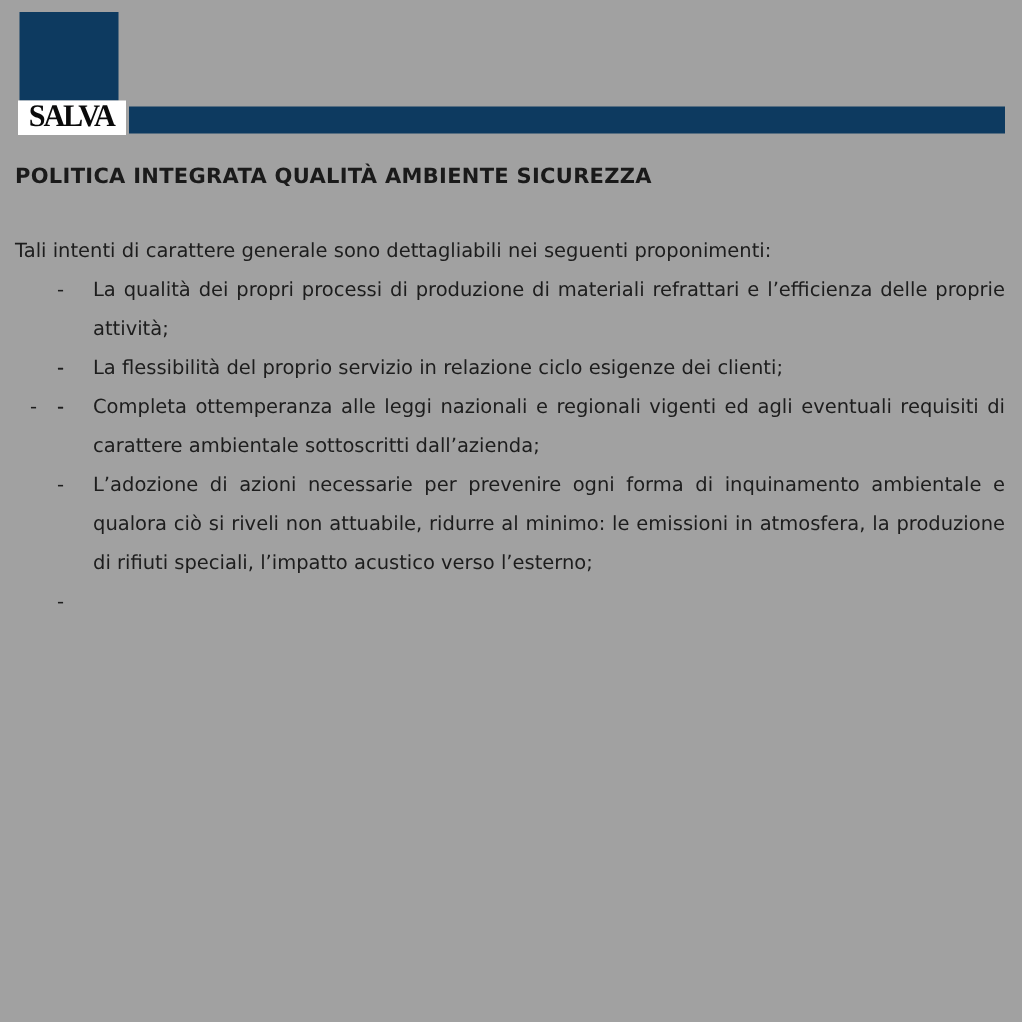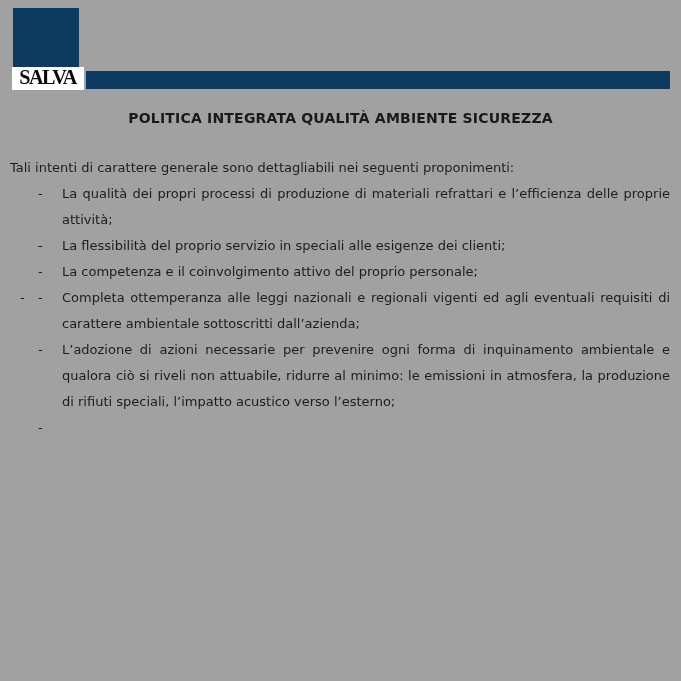--- a/index.html
+++ b/index.html
@@ -39,21 +39,21 @@
     color: #0a0a0a;
     transform: scaleX(0.96);
   }
   .brand-bar {
     position: absolute; left: 86px; top: 71px;
     width: 584px; height: 18px;
     background: #0d3a60;
   }
   .doc-title {
     margin: 10px 10px 0;
-    text-align: center;
+    text-align: left;
     font-weight: bold;
     font-size: 14px;
     letter-spacing: 0.2px;
     color: #1a1a1a;
   }
   .intro {
     margin: 16px 11px 0 10px;
     text-align: justify;
   }
   .list-intro {
@@ -98,25 +98,24 @@
   <ul class="policy-list">
     <li class="policy-item">
       <span class="dash">-</span>
       <span class="item-text">La qualità dei propri processi di produzione di materiali refrattari e l’efficienza delle proprie attività;</span>
     </li>
     <li class="policy-item">
       <span class="dash">-</span>
     </li>
     <li class="policy-item">
       <span class="dash">-</span>
-      <span class="item-text">La flessibilità del proprio servizio in speciali alle esigenze dei clienti;</span>
+      <span class="item-text">La flessibilità del proprio servizio in relazione ciclo esigenze dei clienti;</span>
     </li>
     <li class="policy-item">
       <span class="dash">-</span>
-      <span class="item-text">La competenza  e il  coinvolgimento attivo del proprio personale;</span>
     </li>
     <li class="policy-item">
       <span class="dash">-</span>
     </li>
     <li class="policy-item outdent">
       <span class="dash">-</span>
       <span class="item-text">Completa ottemperanza alle leggi nazionali e regionali vigenti ed agli eventuali requisiti di carattere ambientale sottoscritti dall’azienda;</span>
     </li>
     <li class="policy-item">
       <span class="dash">-</span>

